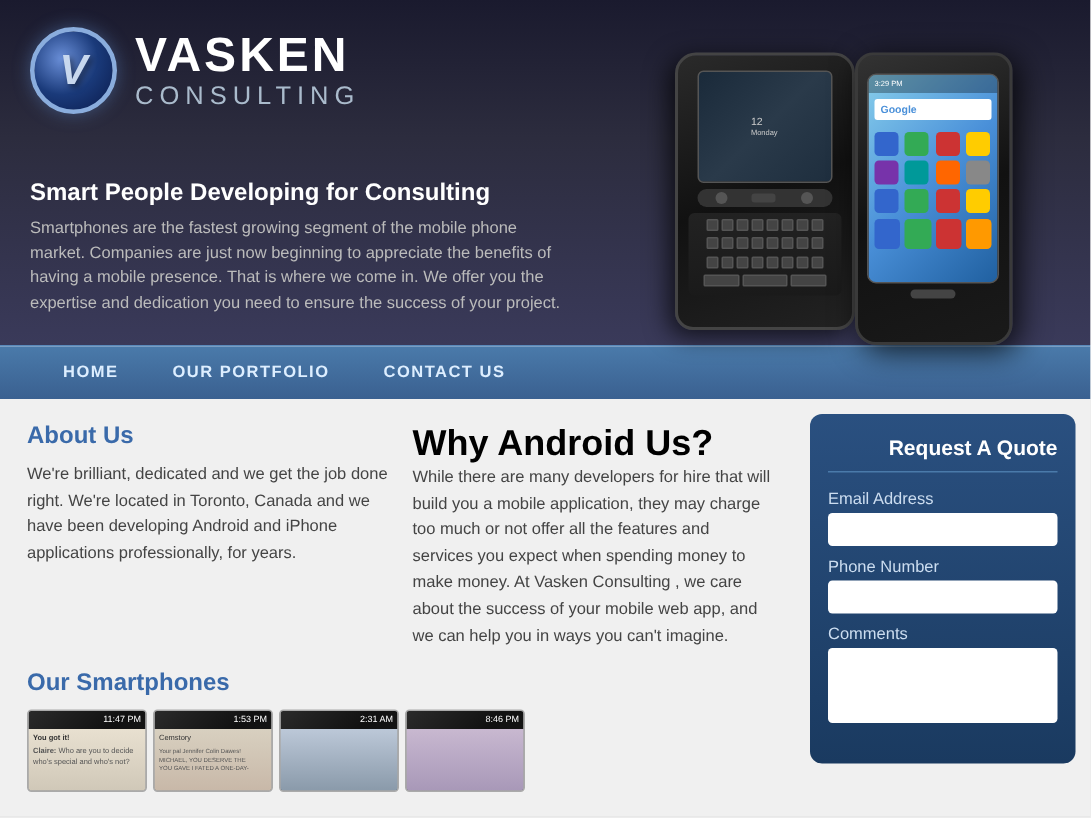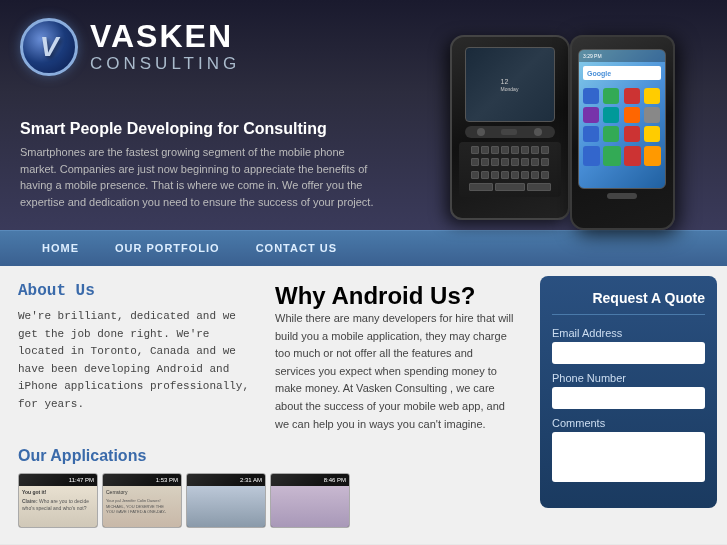--- a/index.html
+++ b/index.html
@@ -254,21 +254,20 @@
     }
 
     #content-left {
       flex: 1;
       padding: 16px 16px 16px 18px;
       min-width: 0;
     }
 
     #about-us-section {
       margin-bottom: 18px;
-      font-family: Liberation Mono, monospace;
     }
 
     #about-us-section h2, #why-section h2, #apps-section h2 {
       color: #3a6aaa;
       font-size: 16px;
       margin-bottom: 8px;
     }
 
     .section-text {
       font-size: 11px;
@@ -520,21 +519,21 @@
       </div>
       <div class="half">
         <div id="why-section-div">
           <h2>Why Android Us?</h2>
           <p class="section-text">While there are many developers for hire that will build you a mobile application, they may charge too much or not offer all the features and services you expect when spending money to make money. At Vasken Consulting , we care about the success of your mobile web app, and we can help you in ways you can't imagine.</p>
         </div>
       </div>
     </div>
 
     <div id="apps-section">
-      <h2>Our Applications</h2>
+      <h2>Our Smartphones</h2>
       <div class="app-thumbnails">
         <div class="app-thumb">
           <div class="app-thumb-inner">
             <div class="thumb-top">
               <span class="thumb-time">11:47 PM</span>
             </div>
             <div class="thumb-content">
               <div style="font-weight:bold; font-size:5px; color:#333; margin-bottom:2px;">You got it!</div>
               <div style="font-size:5px; color:#555;"><b>Claire:</b> Who are you to decide who's special and who's not?</div>
             </div>

